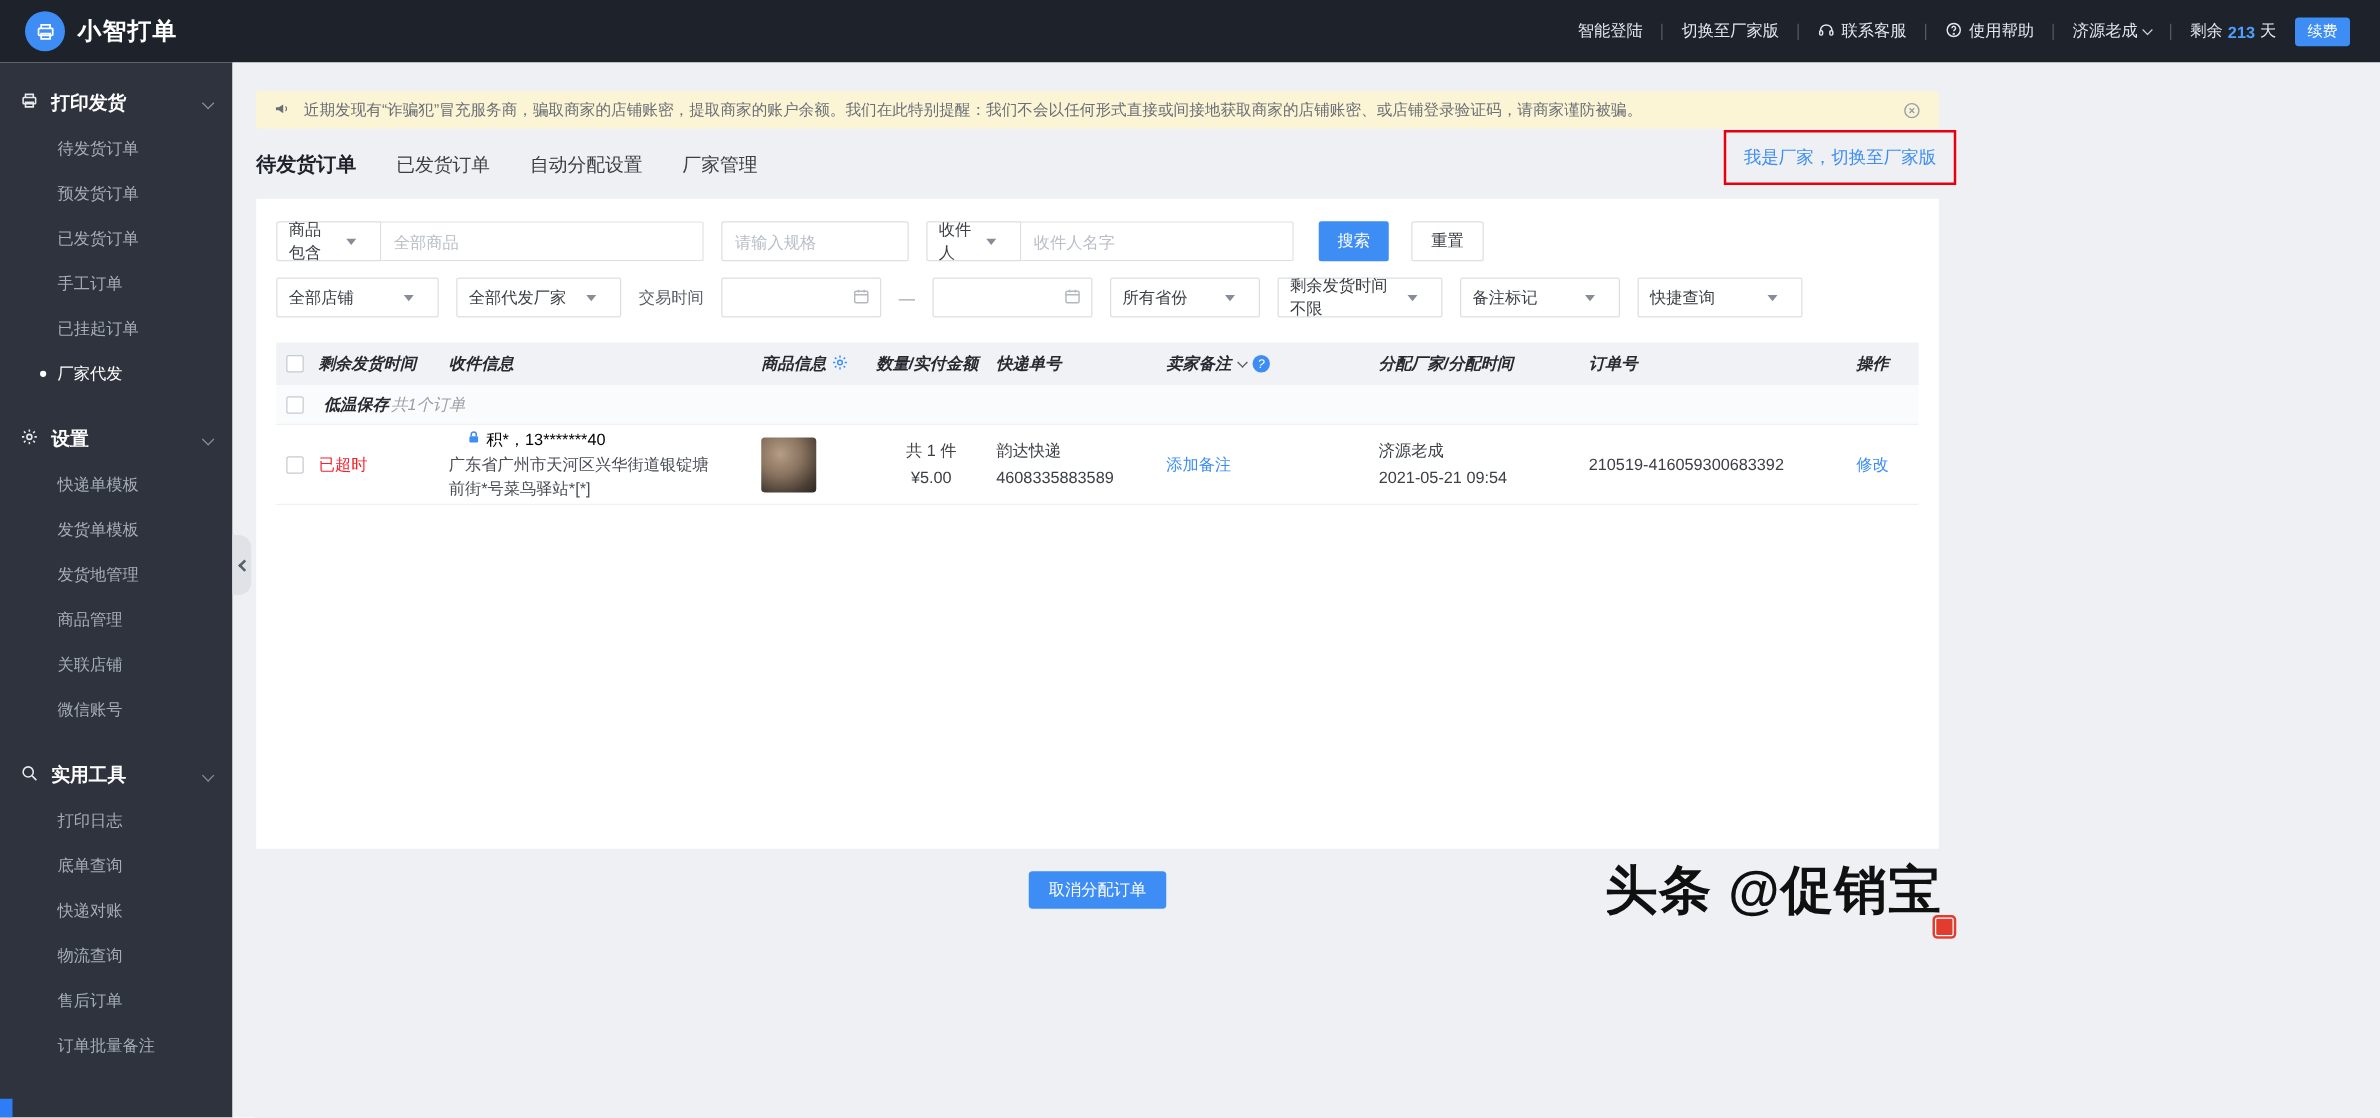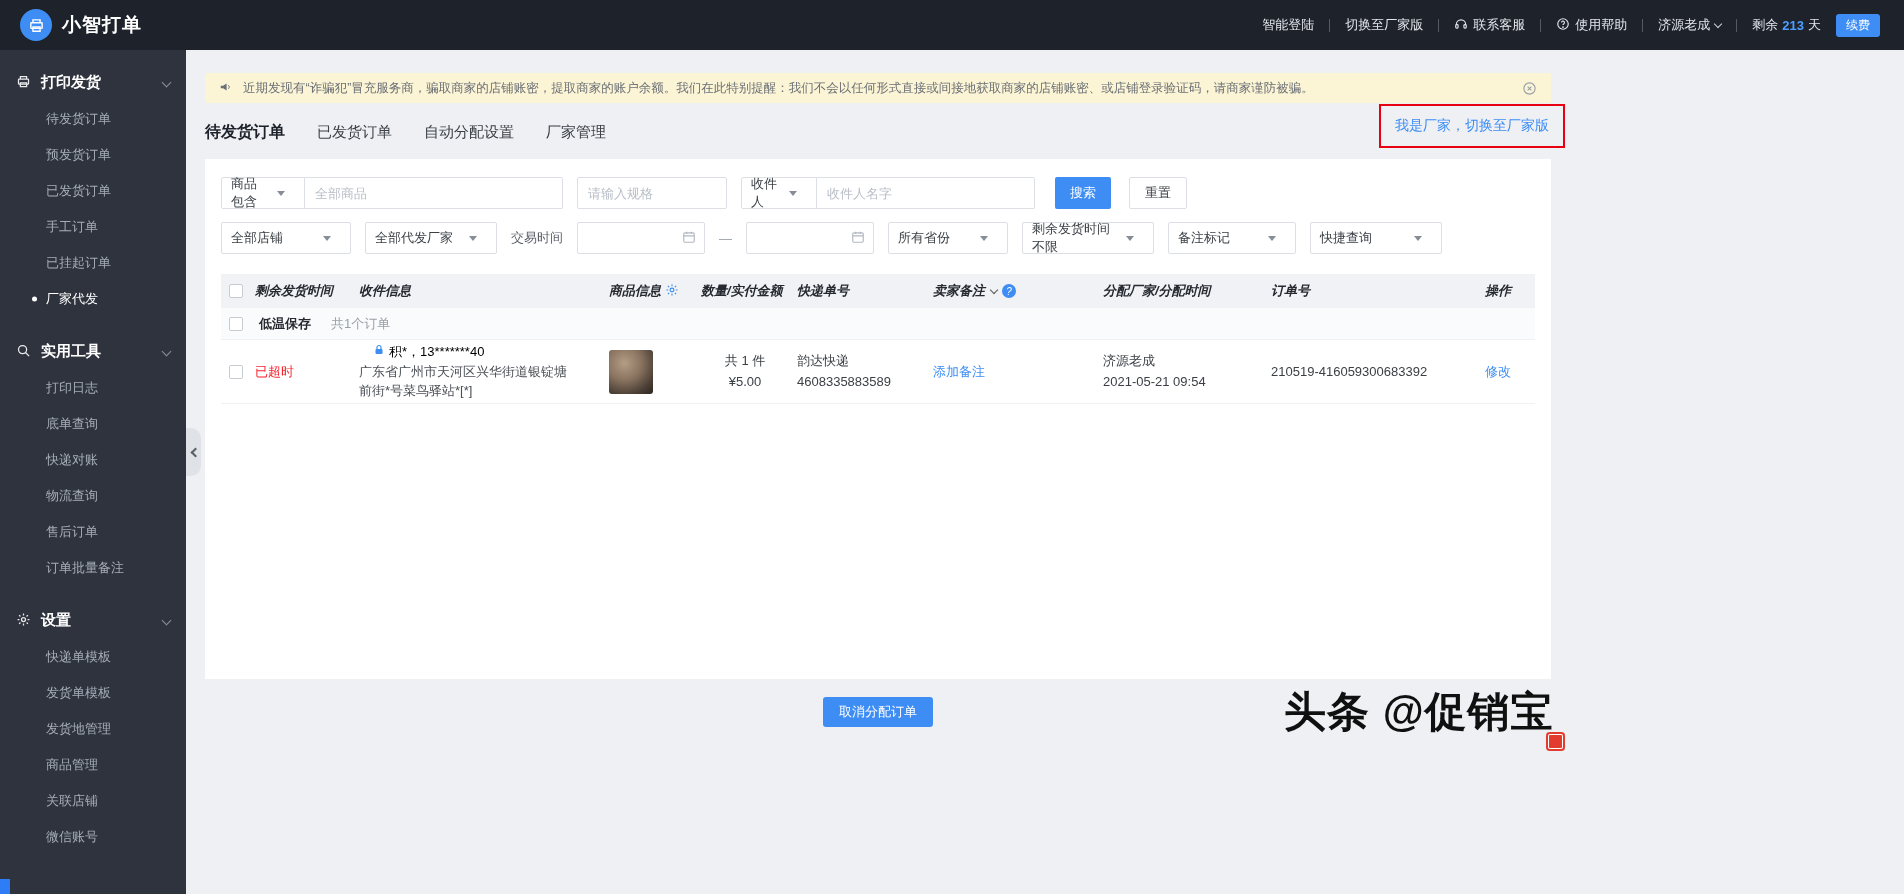--- a/index.html
+++ b/index.html
@@ -90,21 +90,21 @@
   .c-remark{width:170px;display:flex;align-items:center;}
   .c-factory{width:168px;}
   .c-order{width:214px;}
   .c-action{flex:1;}
   .thead .c-qty{text-align:left;}
   .checkbox{width:14px;height:14px;border:1px solid #c6cad1;border-radius:2px;background:#fff;cursor:pointer;display:inline-block;}
   .chev-dark{border-color:#555;width:6px;height:6px;margin:0 0 3px 6px;}
   .qmark{width:14px;height:14px;border-radius:50%;background:var(--accent);color:#fff;font-size:10px;font-weight:normal;display:inline-flex;align-items:center;justify-content:center;margin-left:5px;}
   .trow{display:flex;align-items:center;border-bottom:1px solid #f0f1f3;background:#fff;color:#3c4046;}
   .trow.group{height:32px;background:#fafbfc;}
-  .group-label{display:flex;align-items:center;gap:20px;padding-left:8px;}
+  .group-label{display:flex;align-items:center;gap:2px;padding-left:8px;font-style:italic;}
   .group-tag{font-weight:bold;color:#262a30;}
   .group-count{color:#9aa0a8;}
   .trow.data{height:64px;}
   .status-overdue{color:var(--danger);}
   .recip-name{display:flex;align-items:center;gap:4px;color:#000000;margin-left:14px;margin-bottom:2px;}
   .recip-addr{color:#4a4e55;width:208px;line-height:1.45;}
   .thumb{width:44px;height:44px;border-radius:3px;background:radial-gradient(circle at 35% 30%,#b59d85 0%,#8a7460 40%,#4c4036 75%,#2c251e 100%);}
   .cell-line{line-height:1.6;}
   .link{color:var(--accent);cursor:pointer;}
 
@@ -184,48 +184,48 @@
         <div class="side-item">待发货订单</div>
         <div class="side-item">预发货订单</div>
         <div class="side-item">已发货订单</div>
         <div class="side-item">手工订单</div>
         <div class="side-item">已挂起订单</div>
         <div class="side-item active">厂家代发</div>
       </div>
       <div class="side-section">
         <div class="side-title">
           <span><svg width="15" height="15" viewBox="0 0 24 24" fill="none" stroke="#e8eaee" stroke-width="2">
+                <circle cx="12" cy="12" r="3.2"></circle>
+                <path d="M12 2.5v3M12 18.5v3M2.5 12h3M18.5 12h3M5 5l2.1 2.1M16.9 16.9L19 19M19 5l-2.1 2.1M7.1 16.9L5 19"></path>
+              </svg></span>
+          <span>设置</span>
+          <span class="chev"></span>
+        </div>
+        <div class="side-item">快递单模板</div>
+        <div class="side-item">发货单模板</div>
+        <div class="side-item">发货地管理</div>
+        <div class="side-item">商品管理</div>
+        <div class="side-item">关联店铺</div>
+        <div class="side-item">微信账号</div>
+      </div>
+      <div class="side-section">
+        <div class="side-title">
+          <span><svg width="15" height="15" viewBox="0 0 24 24" fill="none" stroke="#e8eaee" stroke-width="2">
                 <circle cx="10.5" cy="10.5" r="6.5"></circle>
                 <path d="M15.5 15.5L21 21"></path>
               </svg></span>
           <span>实用工具</span>
           <span class="chev"></span>
         </div>
         <div class="side-item">打印日志</div>
         <div class="side-item">底单查询</div>
         <div class="side-item">快递对账</div>
         <div class="side-item">物流查询</div>
         <div class="side-item">售后订单</div>
         <div class="side-item">订单批量备注</div>
-      </div>
-      <div class="side-section">
-        <div class="side-title">
-          <span><svg width="15" height="15" viewBox="0 0 24 24" fill="none" stroke="#e8eaee" stroke-width="2">
-                <circle cx="12" cy="12" r="3.2"></circle>
-                <path d="M12 2.5v3M12 18.5v3M2.5 12h3M18.5 12h3M5 5l2.1 2.1M16.9 16.9L19 19M19 5l-2.1 2.1M7.1 16.9L5 19"></path>
-              </svg></span>
-          <span>设置</span>
-          <span class="chev"></span>
-        </div>
-        <div class="side-item">快递单模板</div>
-        <div class="side-item">发货单模板</div>
-        <div class="side-item">发货地管理</div>
-        <div class="side-item">商品管理</div>
-        <div class="side-item">关联店铺</div>
-        <div class="side-item">微信账号</div>
       </div>
     </aside>
 
     <div class="collapse-handle">
         <i></i>
       </div>
 
     <main class="main">
       <div class="content">
 

